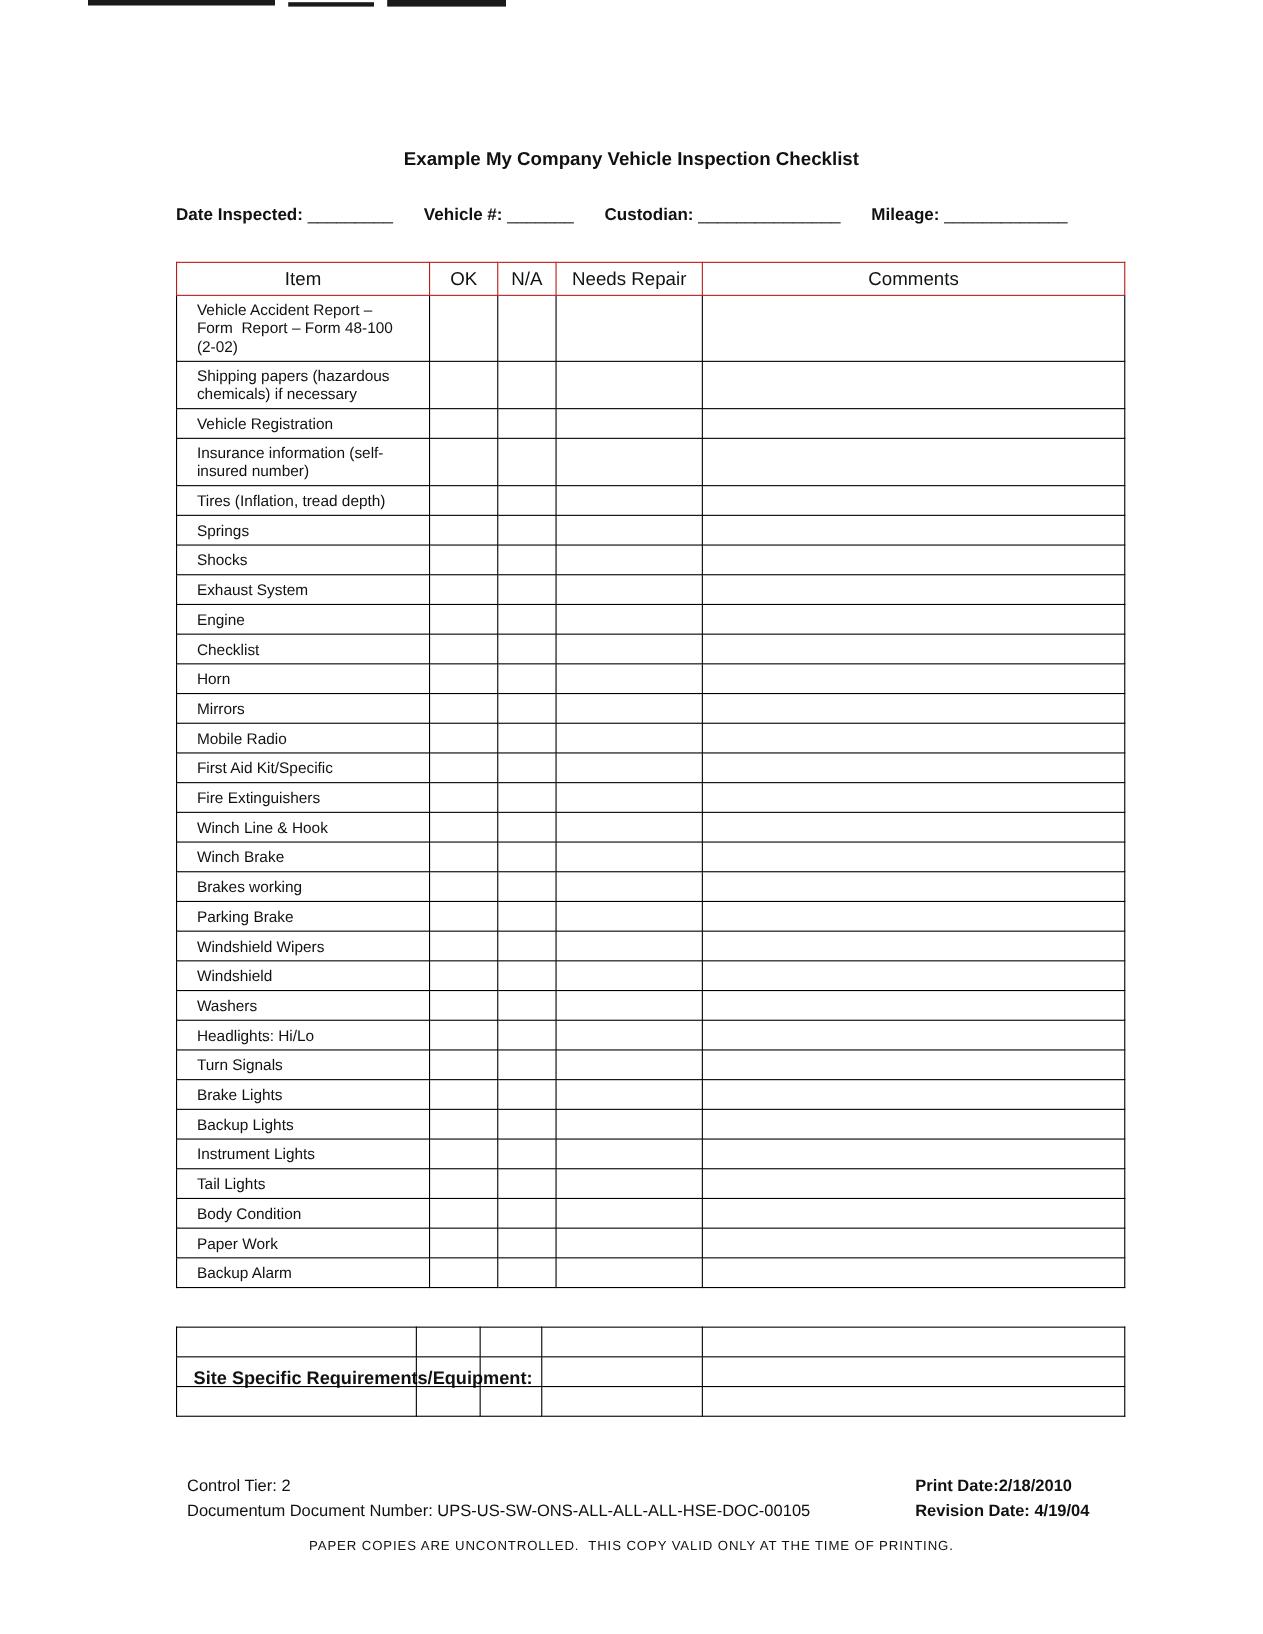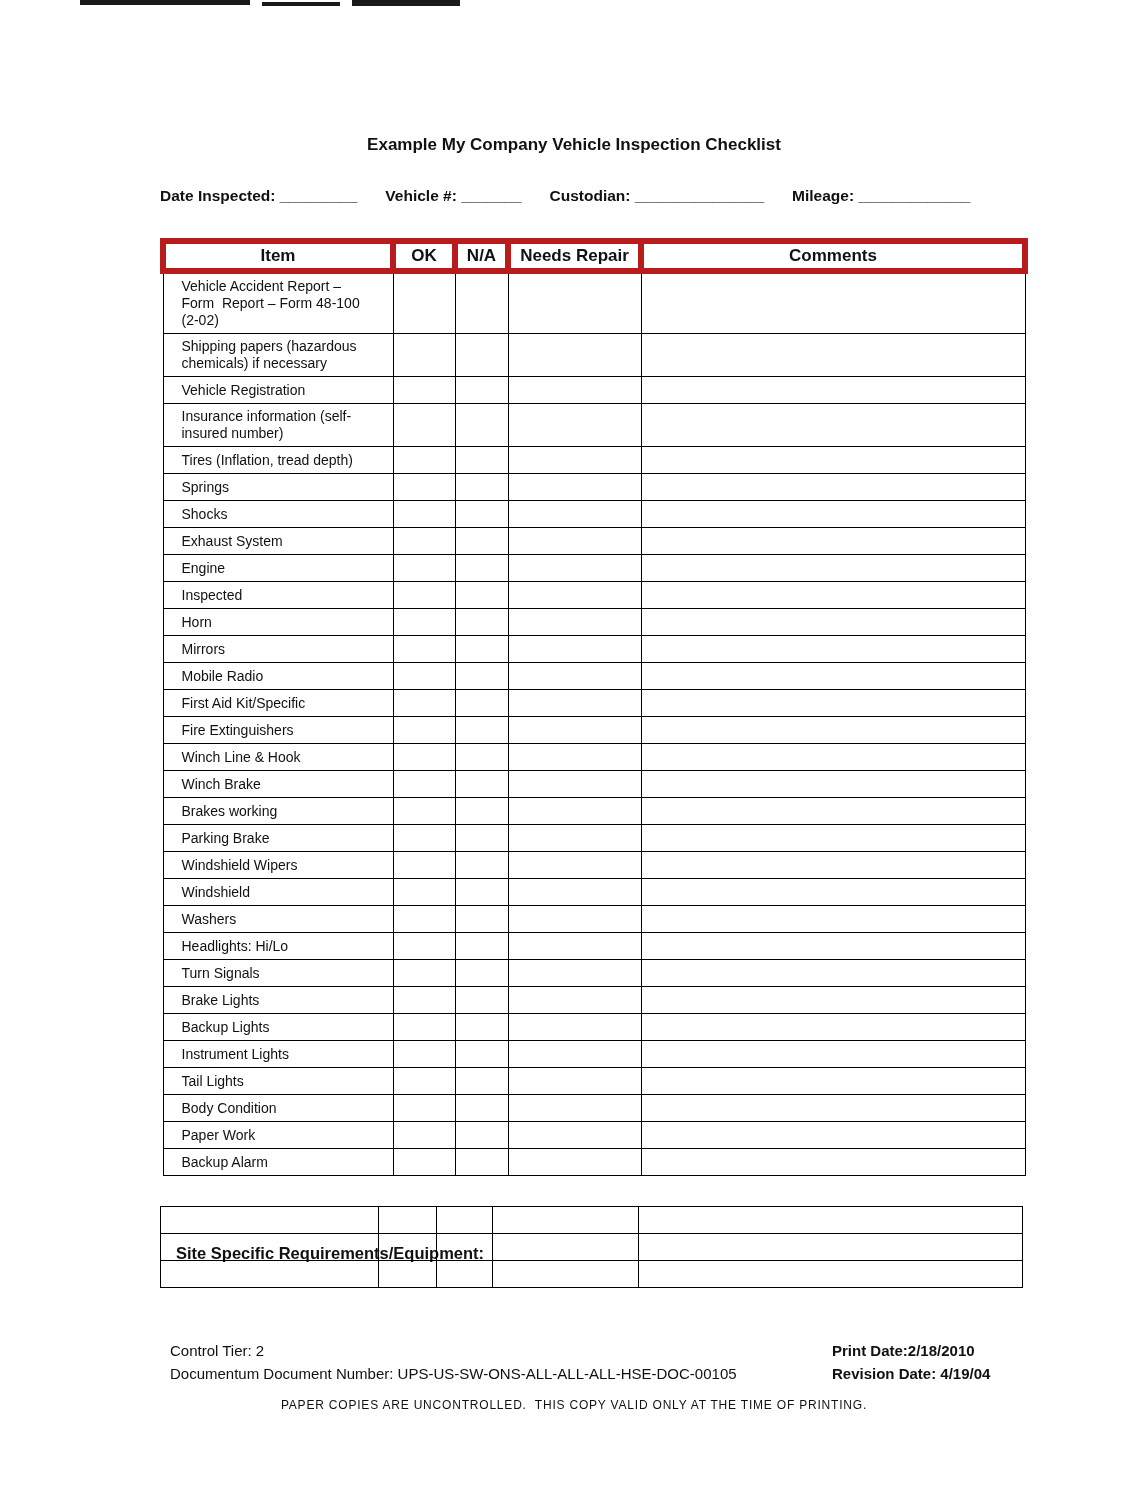--- a/index.html
+++ b/index.html
@@ -28,34 +28,34 @@
   }
 
   .header-fields {
     position: absolute;
     top: 187px; left: 160px; right: 120px;
     font-size: 15.5px;
     font-weight: bold;
     white-space: nowrap;
   }
   .hfield { margin-right: 28px; }
-  .hfield .blank { font-weight: bold; letter-spacing: 0; }
+  .hfield .blank { font-weight: normal; letter-spacing: 0; }
 
   table { border-collapse: collapse; table-layout: fixed; }
 
   .checklist {
     position: absolute;
     top: 238px; left: 160px;
     width: 862px;
   }
   .checklist th {
-    border: 6px solid #b91c1c;
+    border: 1px solid #b91c1c;
     height: 30px;
     font-size: 17px;
-    font-weight: bold;
+    font-weight: normal;
     text-align: center;
     padding: 0 2px;
     margin-top: 20px;
   }
   .checklist td {
     border: 1px solid #000;
     height: 27px;
     font-size: 14px;
     line-height: 17px;
     padding: 4px 4px;
@@ -200,21 +200,21 @@
           <td></td>
         </tr>
         <tr>
           <td class="item-cell">Engine</td>
           <td></td>
           <td></td>
           <td></td>
           <td></td>
         </tr>
         <tr>
-          <td class="item-cell">Inspected</td>
+          <td class="item-cell">Checklist</td>
           <td></td>
           <td></td>
           <td></td>
           <td></td>
         </tr>
         <tr>
           <td class="item-cell">Horn</td>
           <td></td>
           <td></td>
           <td></td>

